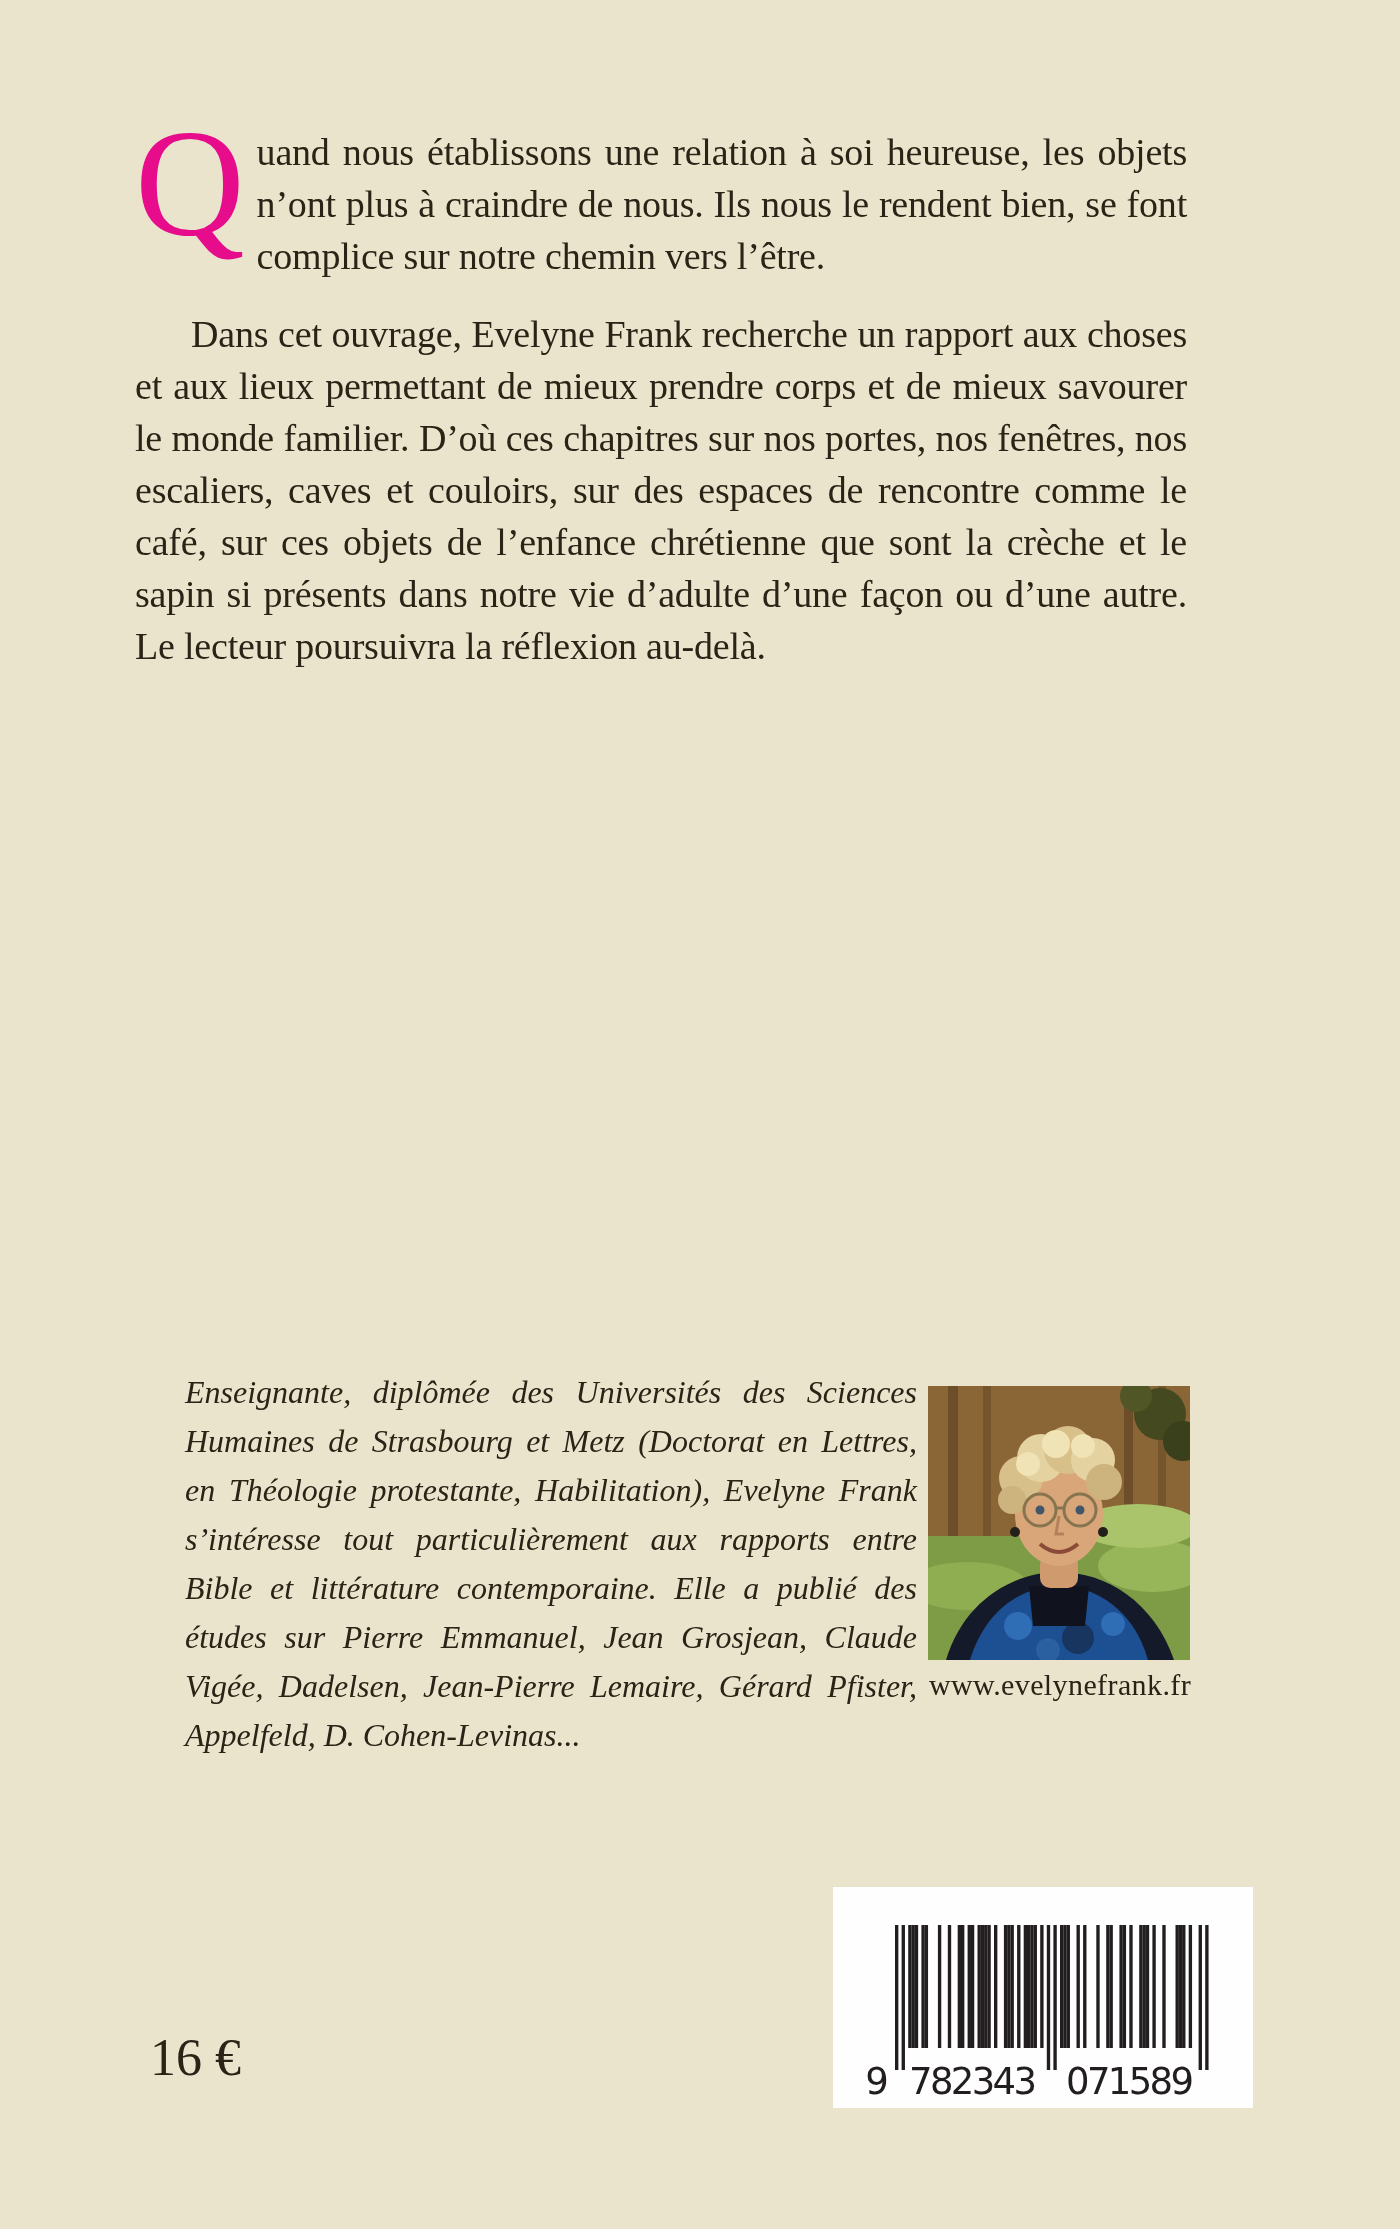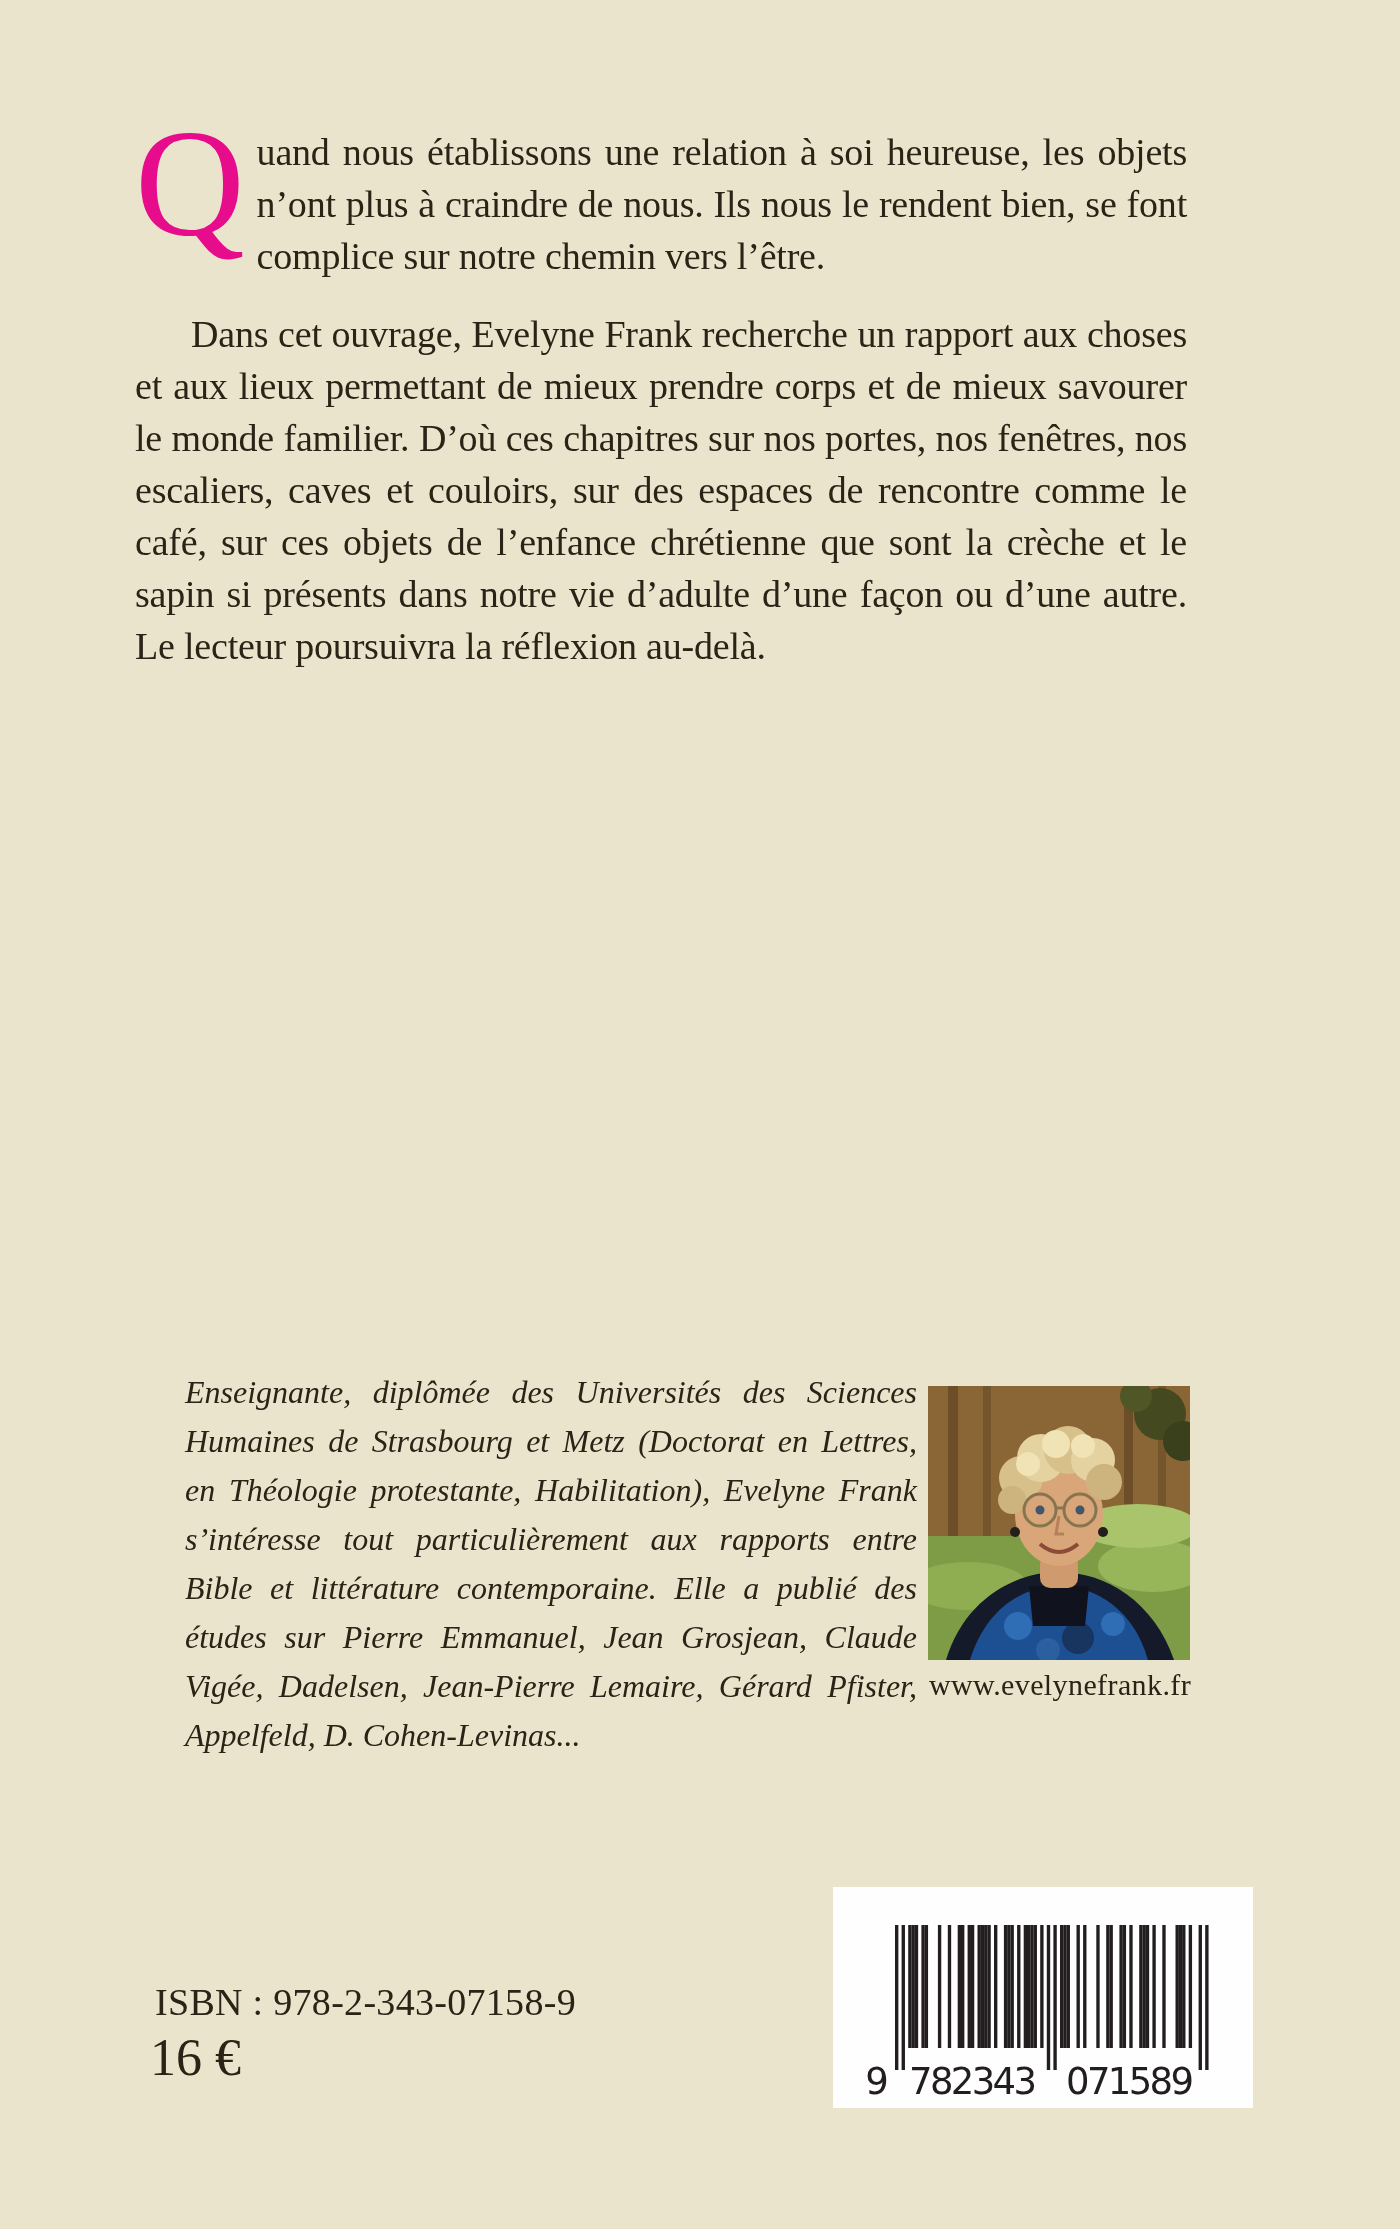--- a/index.html
+++ b/index.html
@@ -106,21 +106,20 @@
         <path d="M131,130 L128,148 L136,148" fill="none" stroke="#b5805a" stroke-width="3"></path>
         <path d="M112,158 Q131,174 150,158" fill="none" stroke="#8c4a38" stroke-width="4"></path>
 
         <circle cx="87" cy="146" r="5" fill="#23201c"></circle>
         <circle cx="175" cy="146" r="5" fill="#23201c"></circle>
       </svg>
     </div>
     <figcaption class="website">www.evelynefrank.fr</figcaption>
   </figure>
 
-  <div class="isbn">ISBN : 978-2-343-07158-9</div>
   <div class="price">16 €</div>
 
   <div class="barcode-box">
     <svg viewBox="0 0 420 221">
       <g id="barcode-bars">
           <rect x="62.00" y="38" width="3.36" height="145" fill="#221e1f"></rect>
           <rect x="68.60" y="38" width="3.36" height="145" fill="#221e1f"></rect>
           <rect x="75.20" y="38" width="3.36" height="123" fill="#221e1f"></rect>
           <rect x="78.50" y="38" width="3.36" height="123" fill="#221e1f"></rect>
           <rect x="81.80" y="38" width="3.36" height="123" fill="#221e1f"></rect>

